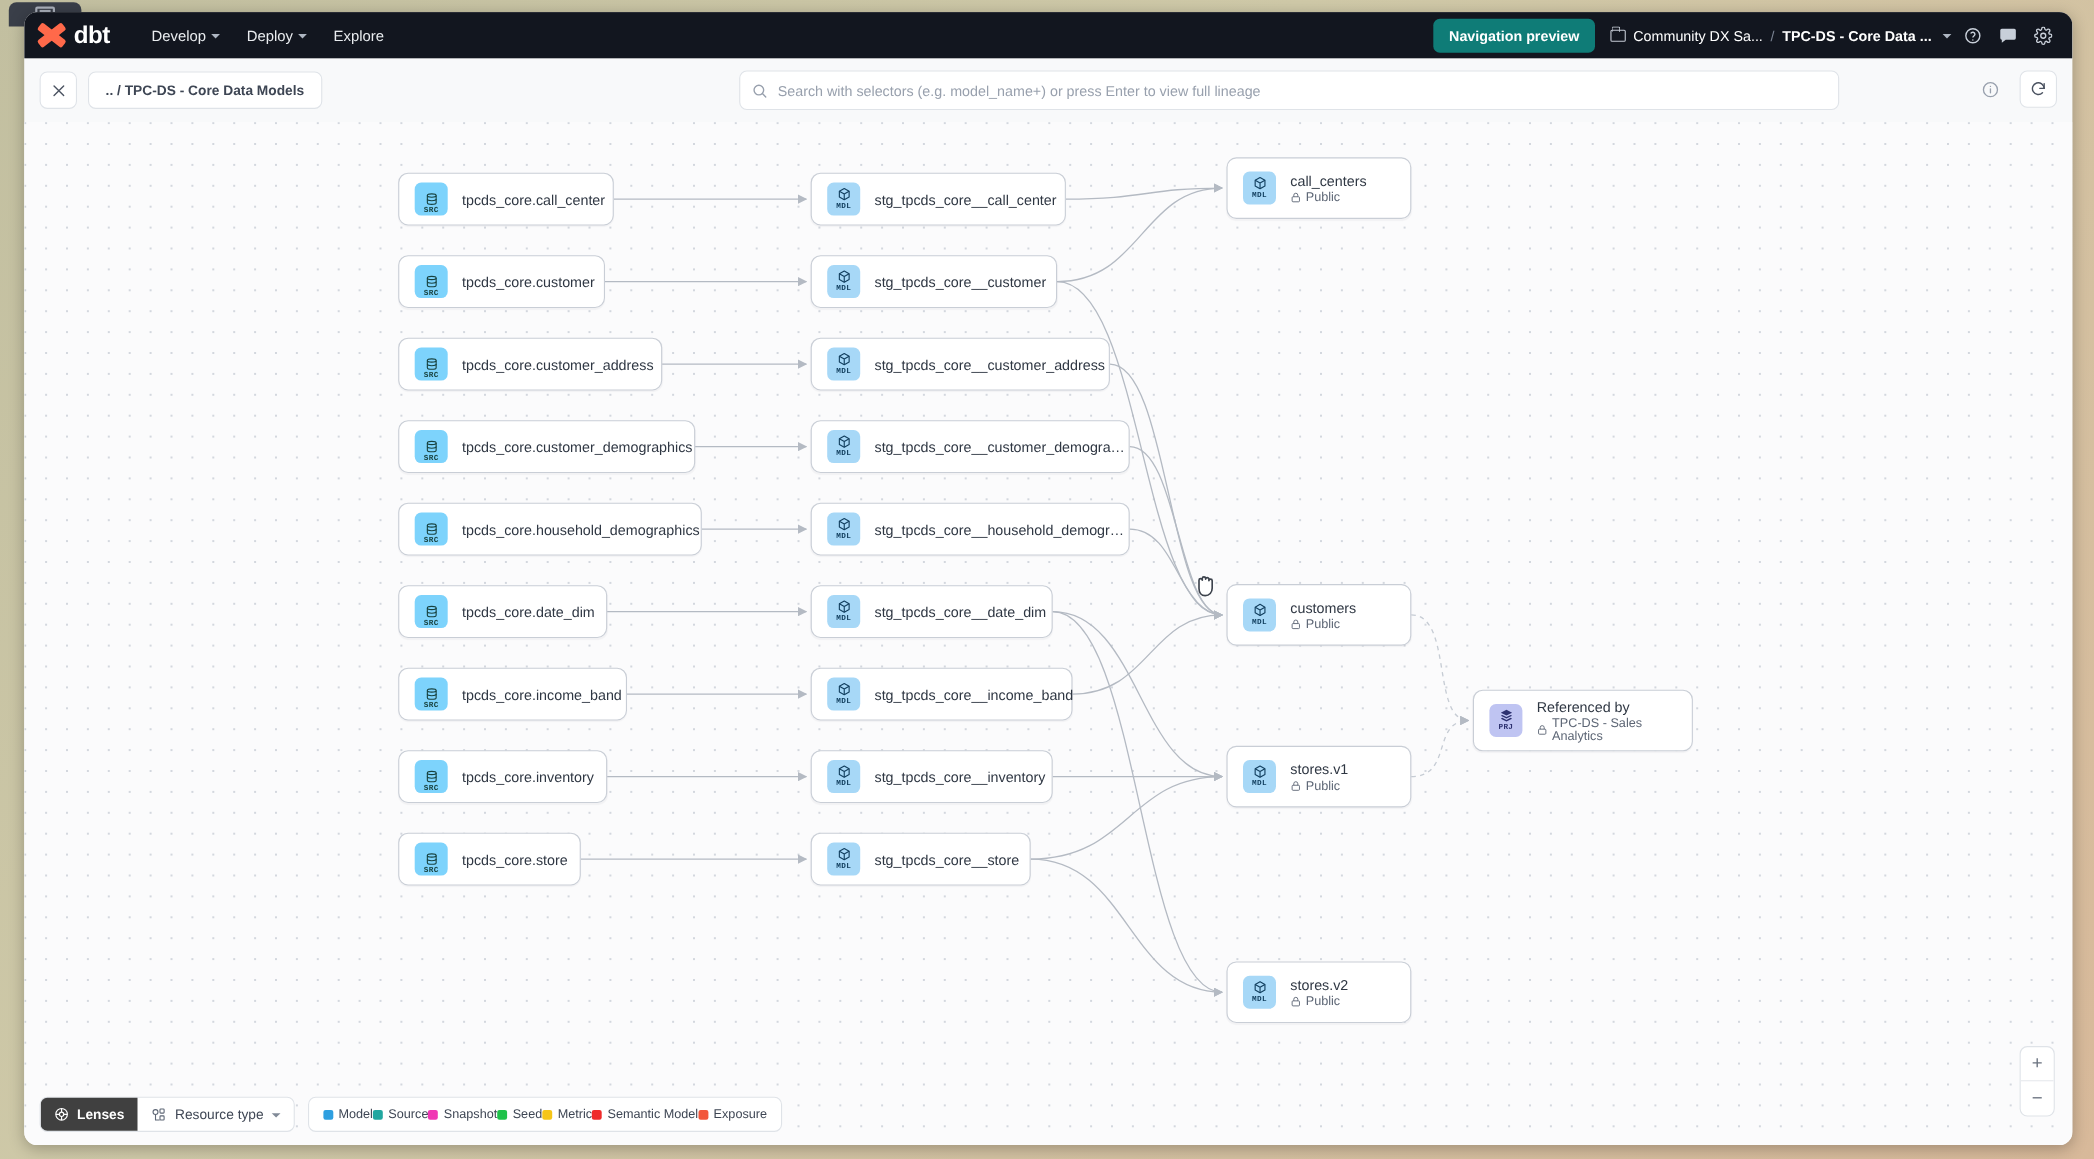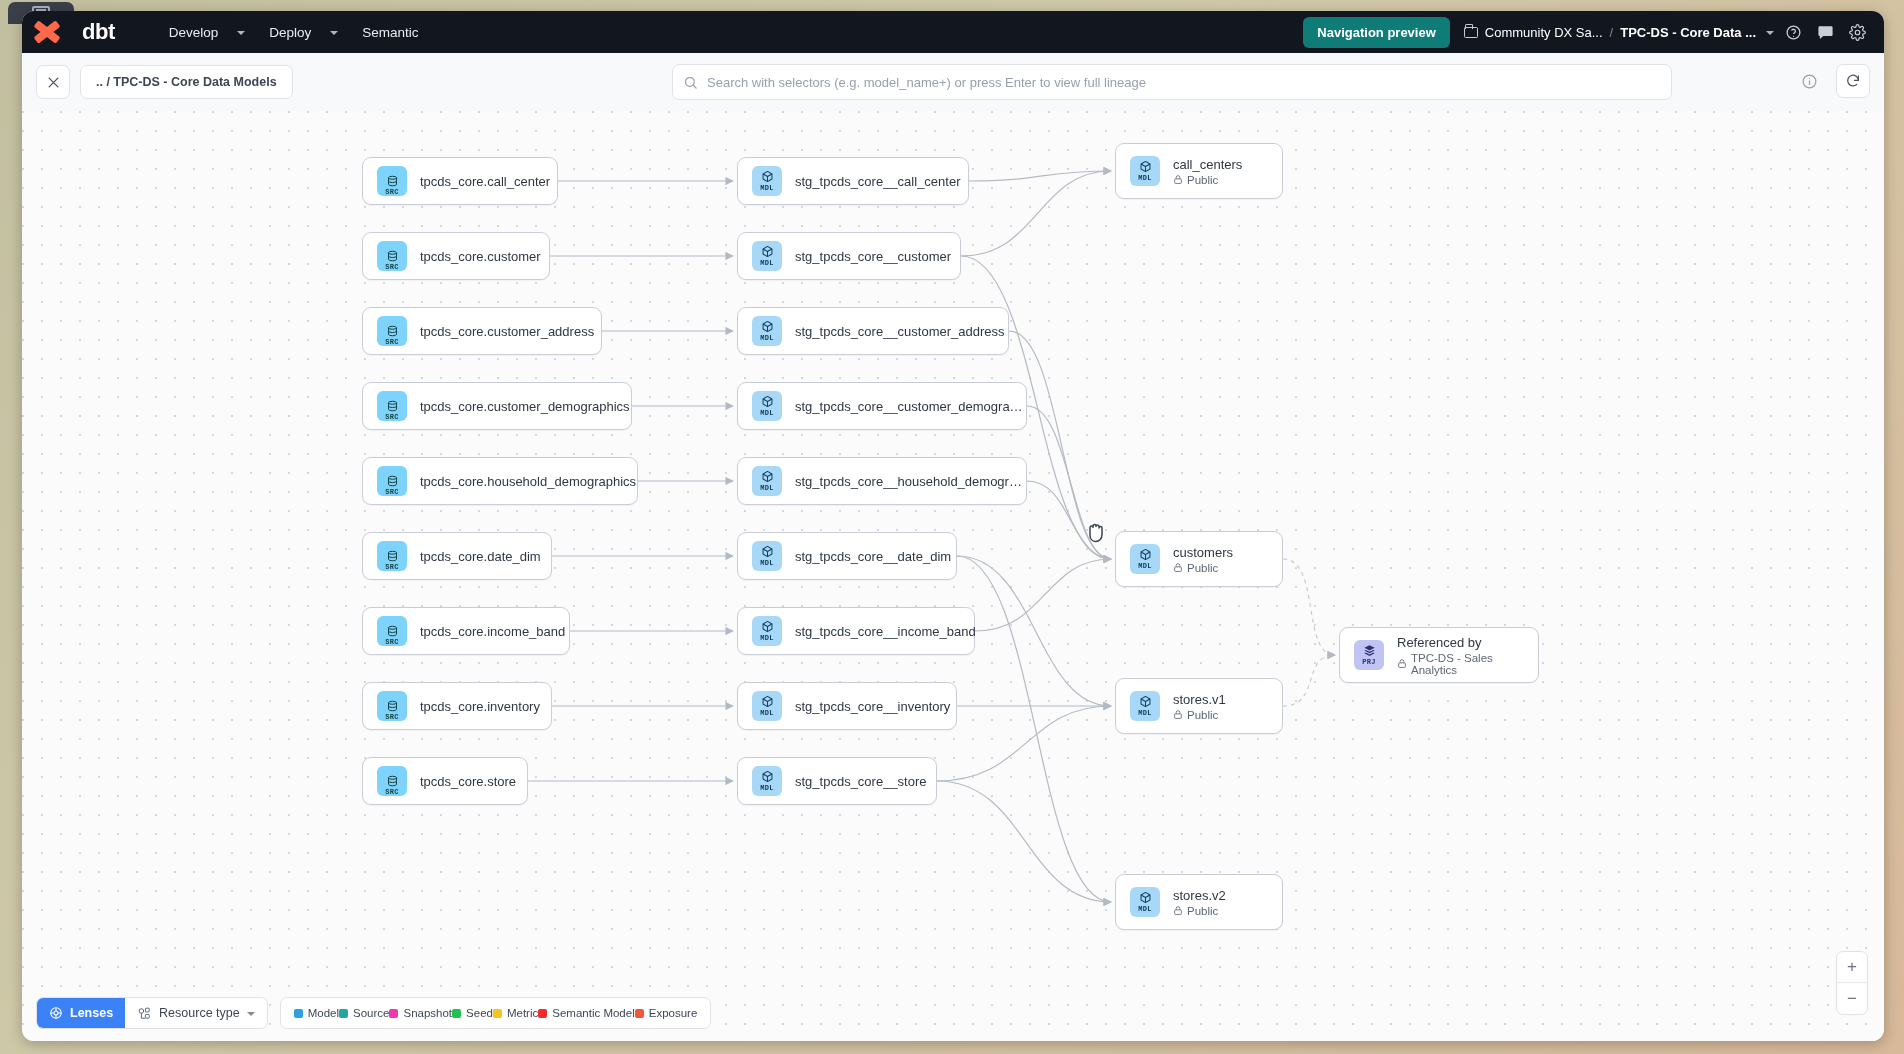--- a/index.html
+++ b/index.html
@@ -41,32 +41,32 @@
     box-shadow: 0 3px 14px rgba(0,0,0,.25);
   }
 
   
   #topnav {
     height: 42px; background: #12161f;
     display: flex; align-items: center;
     padding: 0 14px 0 12px;
     color: #fff;
   }
-  .brand { display: flex; align-items: center; gap: 22px; margin-right: 42px; }
+  .brand { display: flex; align-items: center; gap: 7px; margin-right: 26px; }
   .brand-mark { width: 26px; height: 26px; position: relative; }
   .brand-mark span {
     position: absolute; left: 50%; top: 50%;
     width: 28px; height: 8px; background: #ff694a; border-radius: 2px;
   }
   .brand-mark span.a { transform: translate(-50%,-50%) rotate(38deg); }
   .brand-mark span.b { transform: translate(-50%,-50%) rotate(-38deg); }
   .brand-text { font-size: 22px; font-weight: bold; letter-spacing: -.5px; color:#fff; }
 
   .navitem {
-    display: flex; align-items: center; gap: 19px;
+    display: flex; align-items: center; gap: 5px;
     font-size: 13.5px; color: #e9ecef;
     padding: 6px 12px; border-radius: 5px; cursor: pointer;
   }
   .caret {
     width: 0; height: 0; border-left: 4px solid transparent;
     border-right: 4px solid transparent; border-top: 4.5px solid #aeb6c2;
     margin-top: 2px;
   }
 
   .spacer { flex: 1; }
@@ -175,21 +175,21 @@
     position: absolute; left: 14px; bottom: 12px;
     display: flex; align-items: center; gap: 12px; z-index: 5;
   }
   #lens-group {
     display: flex; align-items: center;
     border-radius: 7px; overflow: hidden;
     border: 1px solid #dfe3e8; background: #fff;
     height: 32px;
   }
   #lenses-btn {
-    background: #3b82f6; color: #fff; height: 32px;
+    background: #404040; color: #fff; height: 32px;
     display: flex; align-items: center; gap: 7px;
     padding: 0 12px; font-size: 12.5px; font-weight: bold; cursor: pointer;
   }
   #restype-btn {
     height: 32px; display: flex; align-items: center; gap: 7px;
     padding: 0 12px; font-size: 12.5px; color: #3e4654; cursor: pointer;
   }
   #legend {
     height: 32px; background: #fff; border: 1px solid #dfe3e8; border-radius: 7px;
     display: flex; align-items: center; padding: 0 13px;
@@ -236,21 +236,21 @@
 
       <div class="navitem">
         <span>Develop</span>
         <i class="caret"></i>
       </div>
       <div class="navitem">
         <span>Deploy</span>
         <i class="caret"></i>
       </div>
       <div class="navitem">
-        <span>Semantic</span>
+        <span>Explore</span>
       </div>
 
       <div class="spacer"></div>
 
       <div id="nav-preview">Navigation preview</div>
 
       <div id="breadcrumb-top">
         <div class="folder"></div>
         <span class="bc-strong">Community DX Sa...</span>
         <span class="bc-sep">/</span>

